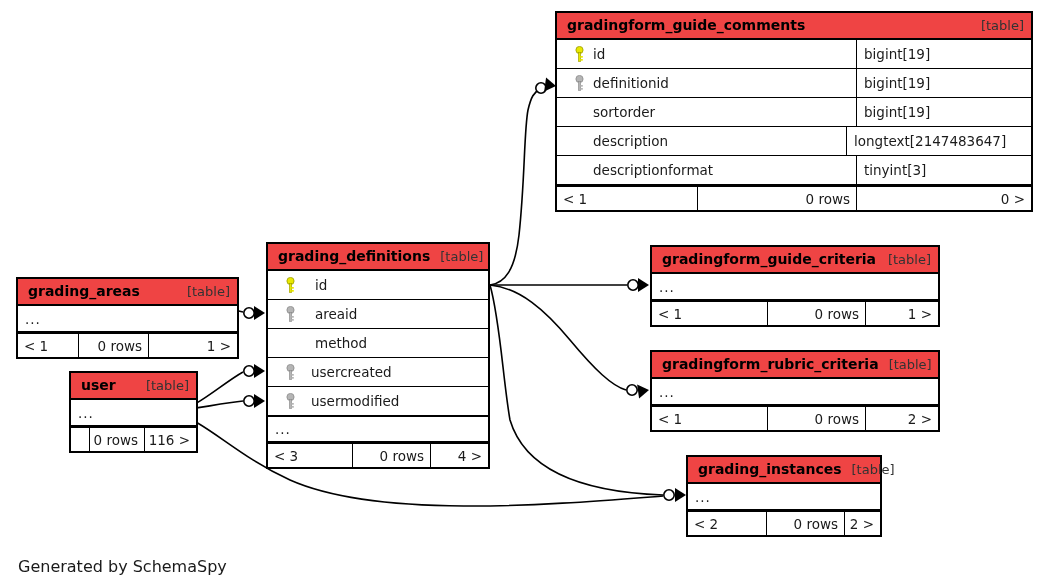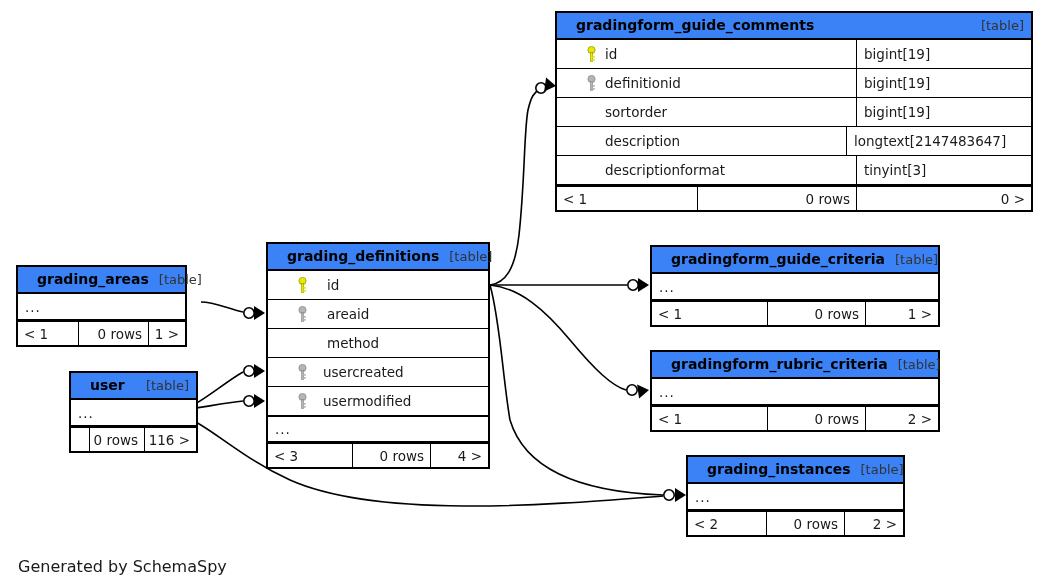--- a/index.html
+++ b/index.html
@@ -29,23 +29,23 @@
     pointer-events: none;
   }
   .table-box {
     position: absolute;
     border: 2px solid #000000;
     background: #ffffff;
     box-sizing: border-box;
     font-size: 13.5px;
   }
   .tbl-header {
-    background: #3b82f6;
+    background: #ef4444;
     border-bottom: 2px solid #000000;
-    padding: 4px 7px 5px 19px;
+    padding: 4px 7px 5px 10px;
     display: flex;
     align-items: baseline;
     justify-content: space-between;
     white-space: nowrap;
     box-sizing: border-box;
   }
   .tbl-name {
     font-weight: bold;
     font-size: 14px;
     color: #000000;
@@ -62,21 +62,21 @@
     height: 29px;
     align-items: center;
   }
   .row:last-child {
     border-bottom: none;
   }
   .cell-name {
     flex: 1 1 auto;
     display: flex;
     align-items: center;
-    padding-left: 23px;
+    padding-left: 11px;
     white-space: nowrap;
     overflow: hidden;
     box-sizing: border-box;
   }
   .cell-type {
     flex: 0 0 auto;
     border-left: 1px solid #000000;
     padding: 0 6px 0 7px;
     height: 100%;
     display: flex;
@@ -348,21 +348,21 @@
 
     <div class="ellipsis-row">...</div>
 
     <div class="footer">
       <div class="f-cell f-left" style="width:84px;">&lt; 3</div>
       <div class="f-cell f-mid" style="width:78px;">0 rows</div>
       <div class="f-cell f-right" style="flex:1 1 auto;">4 &gt;</div>
     </div>
   </div>
 
-  <div class="table-box" style="left:16px; top:265px; width:171px;">
+  <div class="table-box" style="left:16px; top:277px; width:223px;">
     <div class="tbl-header">
       <span class="tbl-name">grading_areas</span>
       <span class="tbl-tag">[table]</span>
     </div>
     <div class="ellipsis-row" style="border-top:none;">...</div>
     <div class="footer">
       <div class="f-cell f-left" style="width:60px;">&lt; 1</div>
       <div class="f-cell f-mid" style="width:70px;">0 rows</div>
       <div class="f-cell f-right" style="flex:1 1 auto;">1 &gt;</div>
     </div>
@@ -400,21 +400,21 @@
       <span class="tbl-tag">[table]</span>
     </div>
     <div class="ellipsis-row" style="border-top:none;">...</div>
     <div class="footer">
       <div class="f-cell f-left" style="width:115px;">&lt; 1</div>
       <div class="f-cell f-mid" style="width:98px;">0 rows</div>
       <div class="f-cell f-right" style="flex:1 1 auto;">2 &gt;</div>
     </div>
   </div>
 
-  <div class="table-box" style="left:686px; top:455px; width:219px;">
+  <div class="table-box" style="left:686px; top:455px; width:196px;">
     <div class="tbl-header">
       <span class="tbl-name">grading_instances</span>
       <span class="tbl-tag">[table]</span>
     </div>
     <div class="ellipsis-row" style="border-top:none;">...</div>
     <div class="footer">
       <div class="f-cell f-left" style="width:78px;">&lt; 2</div>
       <div class="f-cell f-mid" style="width:78px;">0 rows</div>
       <div class="f-cell f-right" style="flex:1 1 auto;">2 &gt;</div>
     </div>

